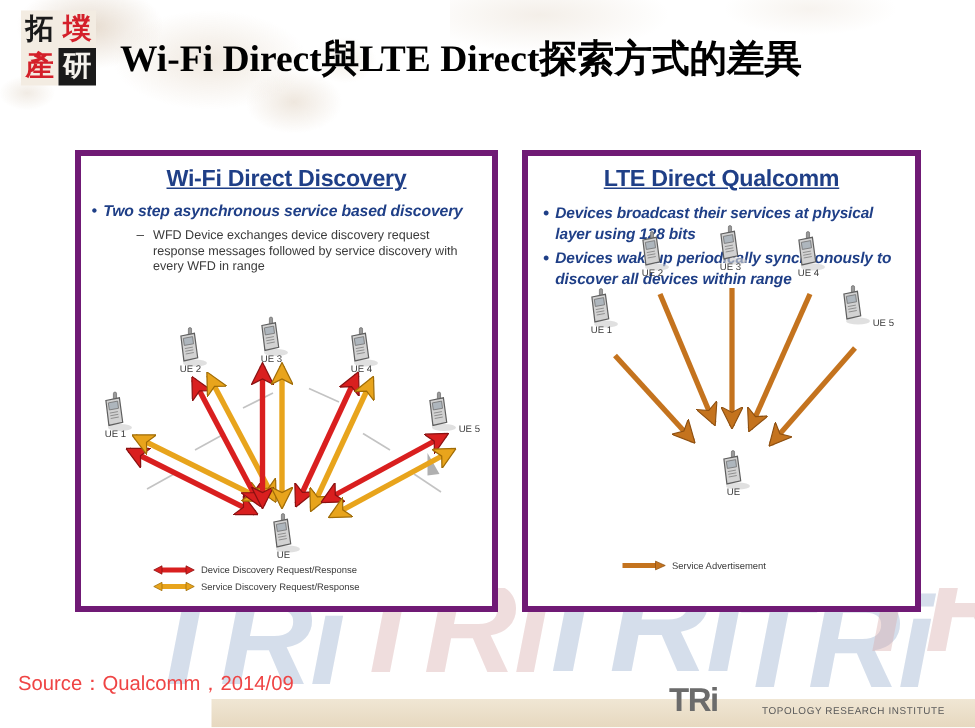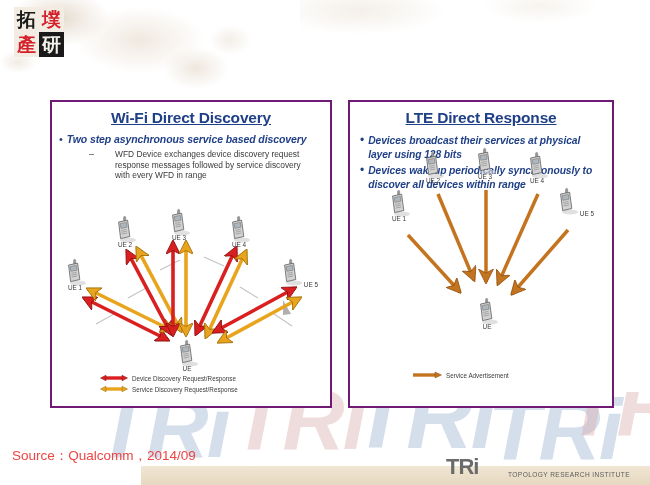--- a/index.html
+++ b/index.html
@@ -55,21 +55,21 @@
   .title{
     position:absolute;left:80px;top:22px;width:560px;
     font-family:"Liberation Serif","DejaVu Serif",serif;
     font-size:25px;font-weight:bold;color:#000;
     letter-spacing:0px;white-space:nowrap;
   }
 
   
   .panel{
     position:absolute;top:100px;height:308px;
-    background:#fff;border:2px solid #701a75;box-sizing:border-box;
+    background:#fff;border:4px solid #701a75;box-sizing:border-box;
   }
   #panelLeft{left:50px;width:282px;}
   #panelRight{left:348px;width:266px;}
 
   .p-title{
     text-align:center;font-weight:bold;color:#1f3f87;
     font-size:15.5px;text-decoration:underline;
     margin-top:7px;letter-spacing:-.2px;
   }
   .bullets{margin:6px 6px 0 7px;}
@@ -78,21 +78,21 @@
   .blt .txt{
     color:#1f3f87;font-weight:bold;font-style:italic;
     font-size:10.5px;line-height:12.5px;letter-spacing:-.1px;
   }
   #panelRight .blt .txt{font-size:10.3px;line-height:13.5px;}
   #panelRight .blt{margin-bottom:3px;}
   #panelRight .blt .dot{font-size:12px;}
 
   .sub{display:flex;gap:6px;margin:3px 8px 0 30px;}
   .sub .dash{color:#3a3a3a;font-size:9px;line-height:11px;flex:0 0 auto;}
-  .sub .txt{color:#3a3a3a;font-size:8.4px;line-height:10.6px;margin-left:15px;}
+  .sub .txt{color:#3a3a3a;font-size:8.4px;line-height:10.6px;}
 
   
   .diagram{position:absolute;left:0;top:0;width:100%;height:100%;}
   .ue{position:absolute;width:22px;height:34px;}
   .ue .lbl{
     position:absolute;left:50%;transform:translateX(-50%);
     top:27px;font-size:6.4px;color:#3b3b3b;white-space:nowrap;
     font-family:"Liberation Sans",sans-serif;
   }
   .ue.lblright .lbl{left:auto;right:-16px;transform:none;top:24px;}
@@ -150,20 +150,21 @@
     <div class="wm-txt wm-r" style="left:566px;top:-30px;font-size:86px;">TRi</div>
   </div>
 
   <div class="logo">
     <div class="lg-1">拓</div>
     <div class="lg-2">墣</div>
     <div class="lg-3">產</div>
     <div class="lg-4">研</div>
   </div>
 
+  <div class="title">Wi-Fi Direct與LTE Direct探索方式的差異</div>
 
   <div class="panel" id="panelLeft">
     <div class="p-title">Wi-Fi Direct Discovery</div>
 
     <div class="bullets">
       <div class="blt">
         <span class="dot">•</span>
         <span class="txt">Two step asynchronous service based discovery</span>
       </div>
       <div class="sub">
@@ -340,21 +341,21 @@
             <path d="M0.5 4 L6 1.2 L6 6.8 Z" fill="#e8a41c" stroke="#a06c06" stroke-width=".5"></path>
             <path d="M27.5 4 L22 1.2 L22 6.8 Z" fill="#e8a41c" stroke="#a06c06" stroke-width=".5"></path>
           </svg>
           <span>Service Discovery Request/Response</span>
         </div>
       </div>
     </div>
   </div>
 
   <div class="panel" id="panelRight">
-    <div class="p-title">LTE Direct Response</div>
+    <div class="p-title">LTE Direct Qualcomm</div>
 
     <div class="bullets" style="margin-left:10px;margin-right:10px;margin-top:7px;">
       <div class="blt">
         <span class="dot">•</span>
         <span class="txt">Devices broadcast their services at physical layer using 128 bits</span>
       </div>
       <div class="blt">
         <span class="dot">•</span>
         <span class="txt">Devices wakeup periodically synchronously to discover all devices within range</span>
       </div>

